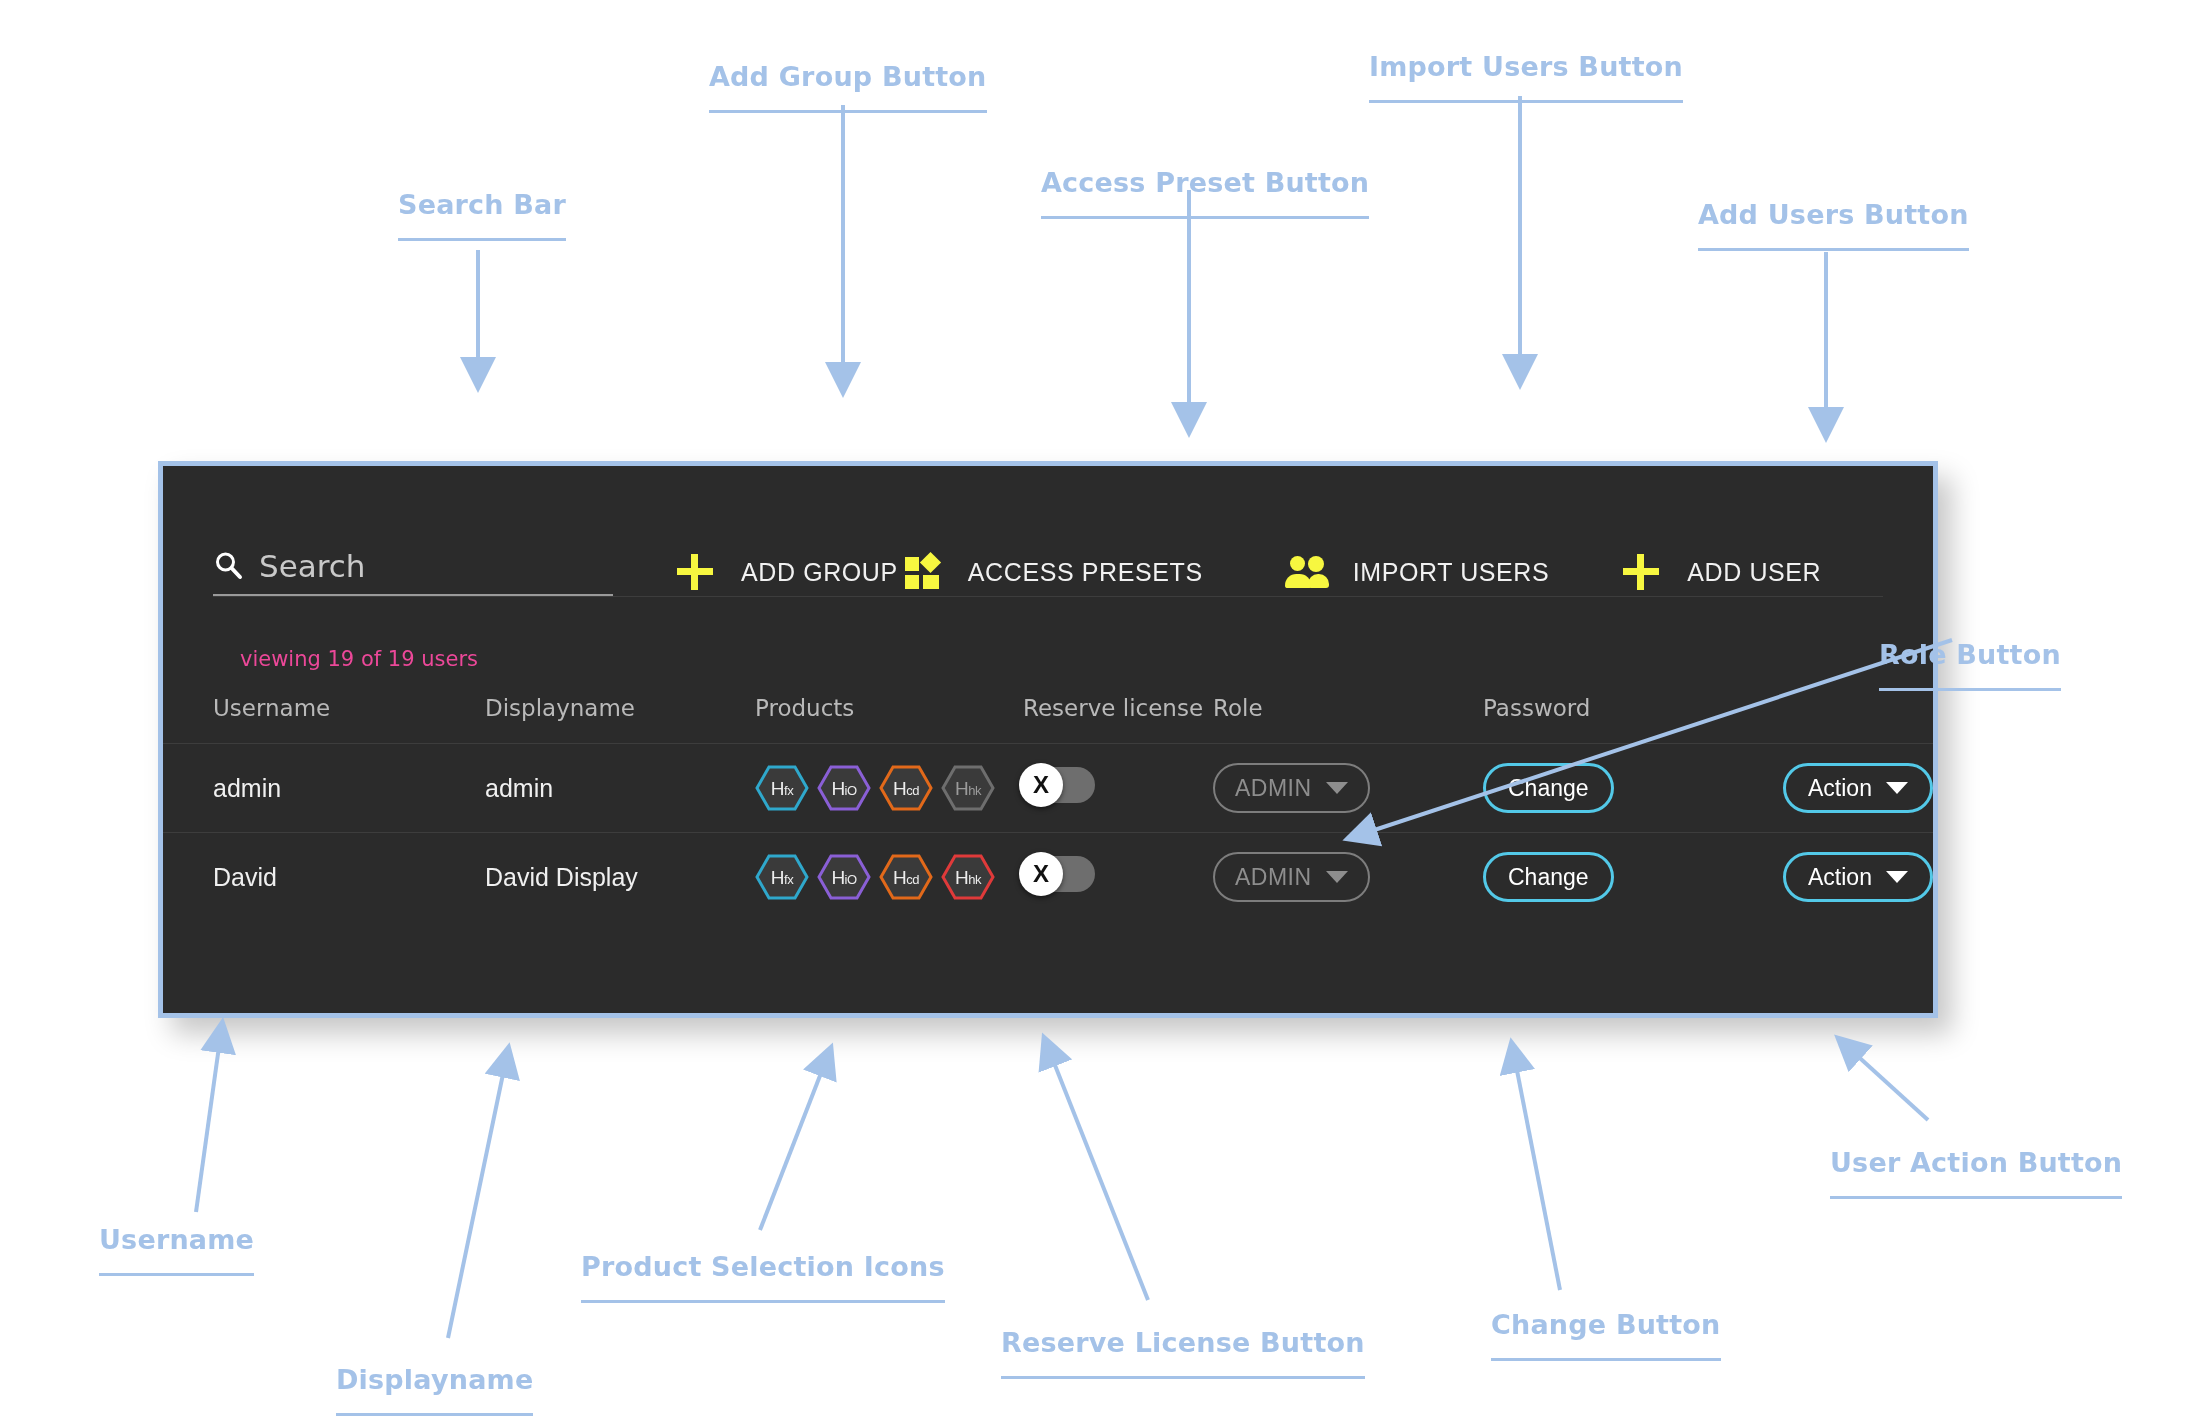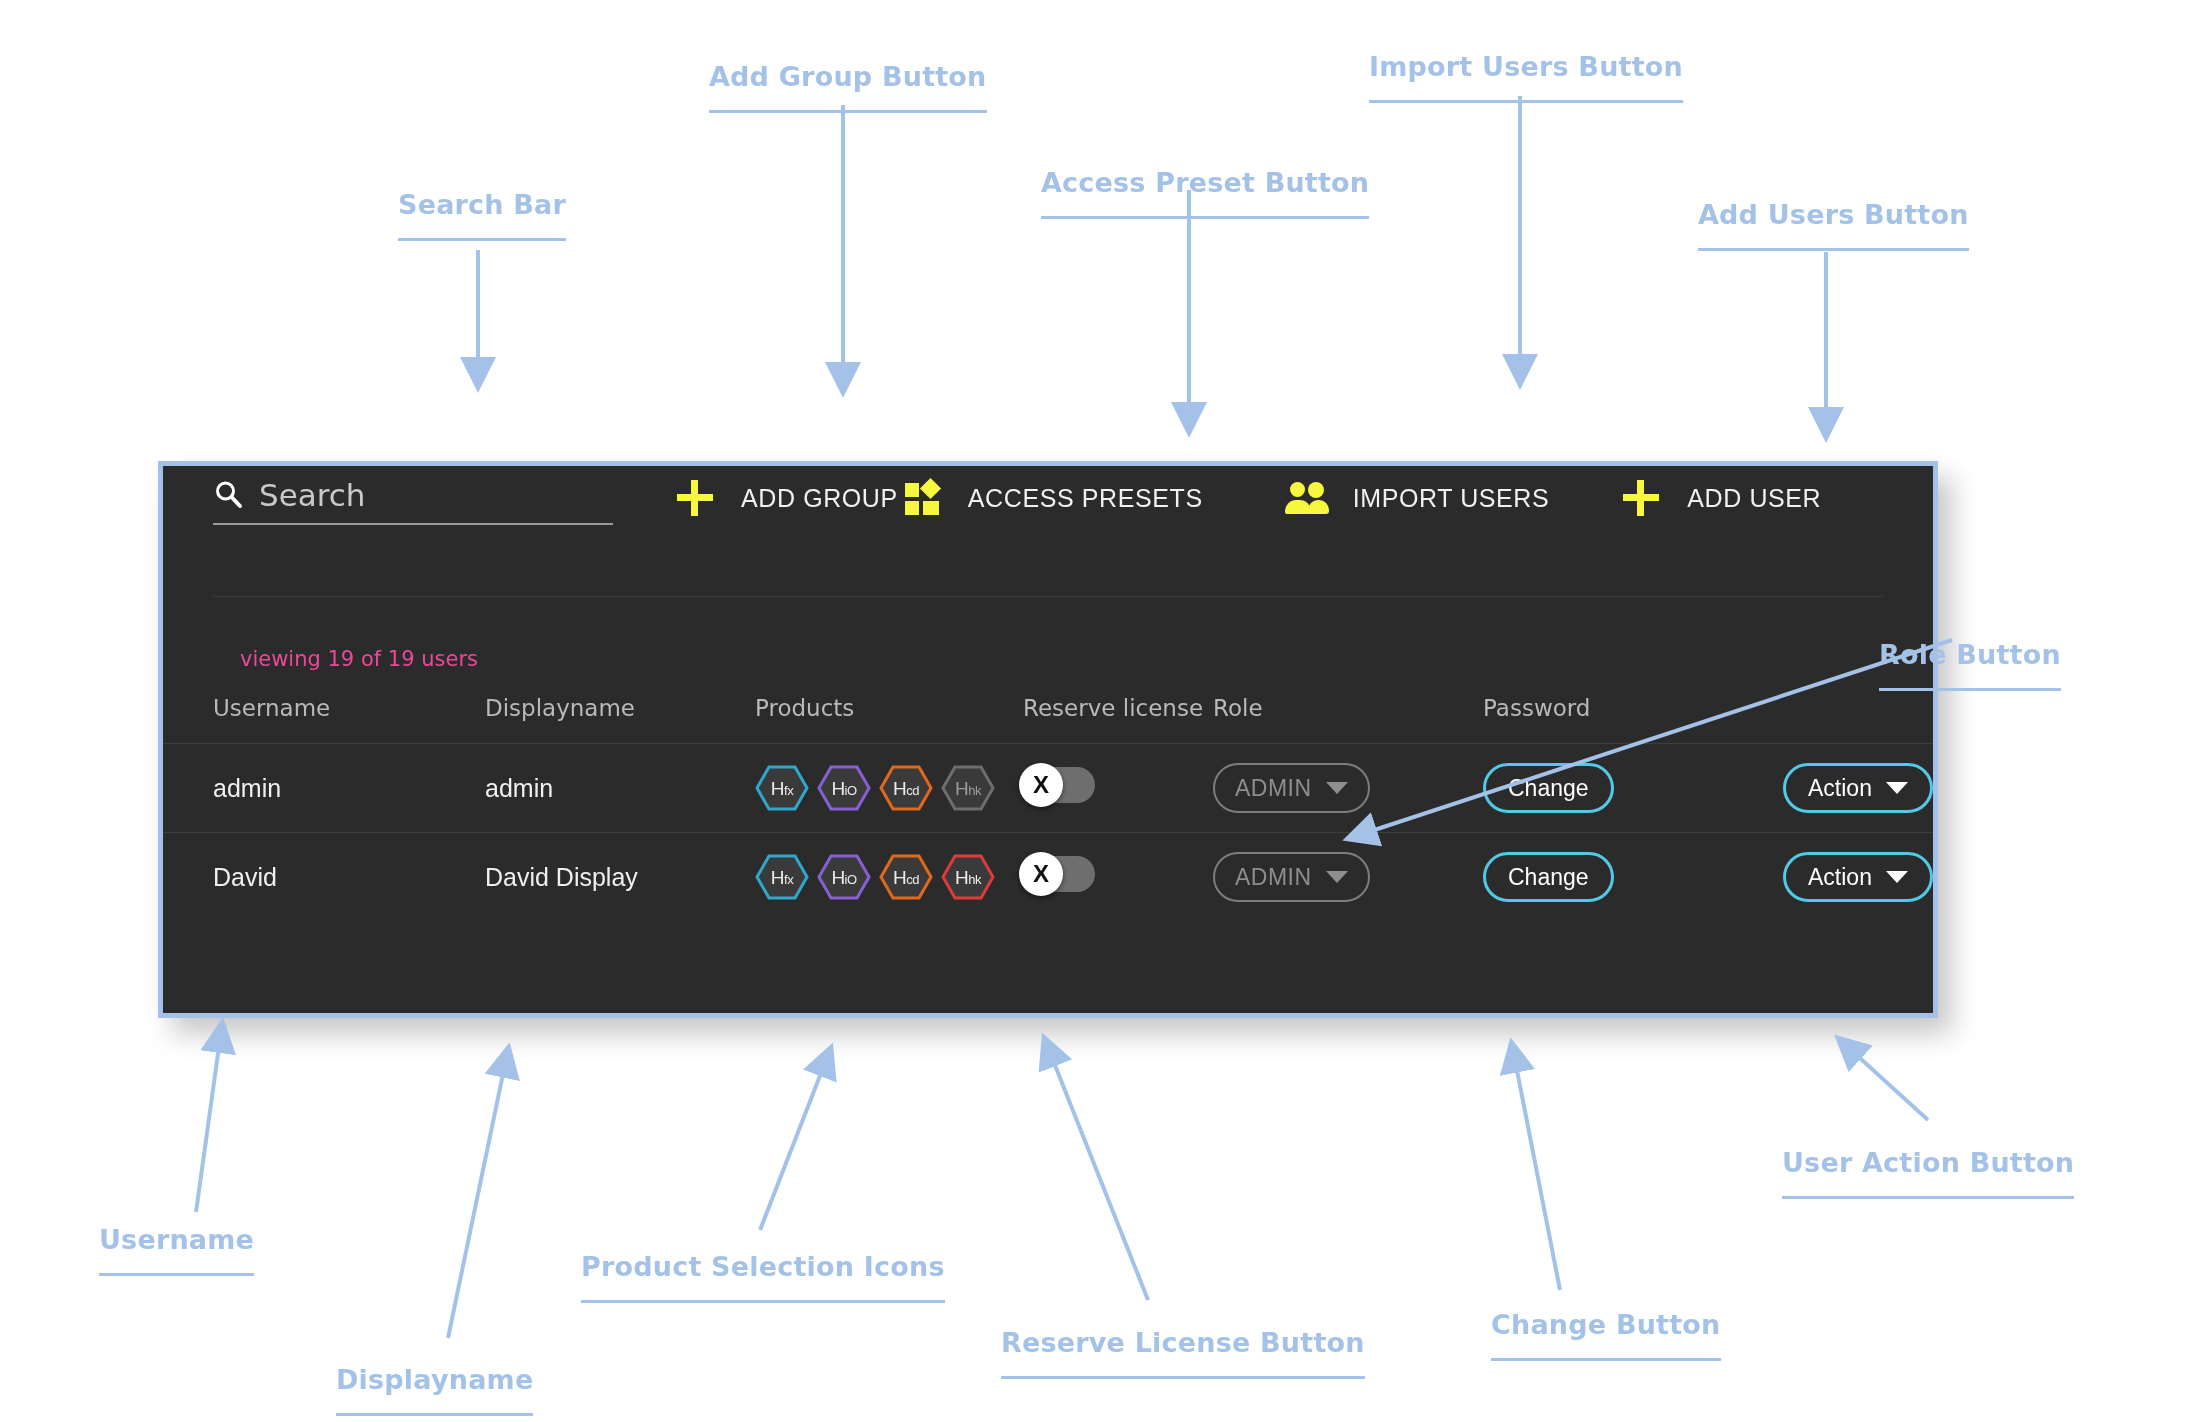--- a/index.html
+++ b/index.html
@@ -54,21 +54,21 @@
     border: 5px solid #a4c2e8;
     background: #2b2b2b;
     box-shadow: 14px 16px 26px rgba(0,0,0,0.22);
     z-index: 20;
     overflow: hidden;
   }
 
   
   .toolbar {
     display: flex;
-    align-items: flex-start;
+    align-items: flex-end;
     height: 130px;
     padding: 8px 0 0 50px;
     box-sizing: border-box;
   }
   .search-wrap {
     display: flex;
     align-items: flex-end;
     width: 400px;
     border-bottom: 2px solid #9a9a9a;
     padding-bottom: 12px;
@@ -460,19 +460,19 @@
     <line x1="1148" y1="1300" x2="1045" y2="1040" stroke="#a4c2e8" stroke-width="4" marker-end="url(#ah)"></line>
     <line x1="1560" y1="1290" x2="1512" y2="1045" stroke="#a4c2e8" stroke-width="4" marker-end="url(#ah)"></line>
   </svg>
 
   <div class="anno-label" style="left:398px;  top:190px;">Search Bar</div>
   <div class="anno-label" style="left:709px;  top:62px;">Add Group Button</div>
   <div class="anno-label" style="left:1041px; top:168px;">Access Preset Button</div>
   <div class="anno-label" style="left:1369px; top:52px;">Import Users Button</div>
   <div class="anno-label" style="left:1698px; top:200px;">Add Users Button</div>
   <div class="anno-label" style="left:1879px; top:605px;margin-top:35px;">Role Button</div>
-  <div class="anno-label" style="left:1782px; top:1148px;">User Action Button</div>
+  <div class="anno-label" style="left:1830px; top:1148px;">User Action Button</div>
   <div class="anno-label" style="left:1491px; top:1310px;">Change Button</div>
   <div class="anno-label" style="left:1001px; top:1328px;">Reserve License Button</div>
   <div class="anno-label" style="left:581px;  top:1252px;">Product Selection Icons</div>
   <div class="anno-label" style="left:336px;  top:1365px;">Displayname</div>
   <div class="anno-label" style="left:99px;   top:1225px;">Username</div>
 </div>
 
 </body></html>

